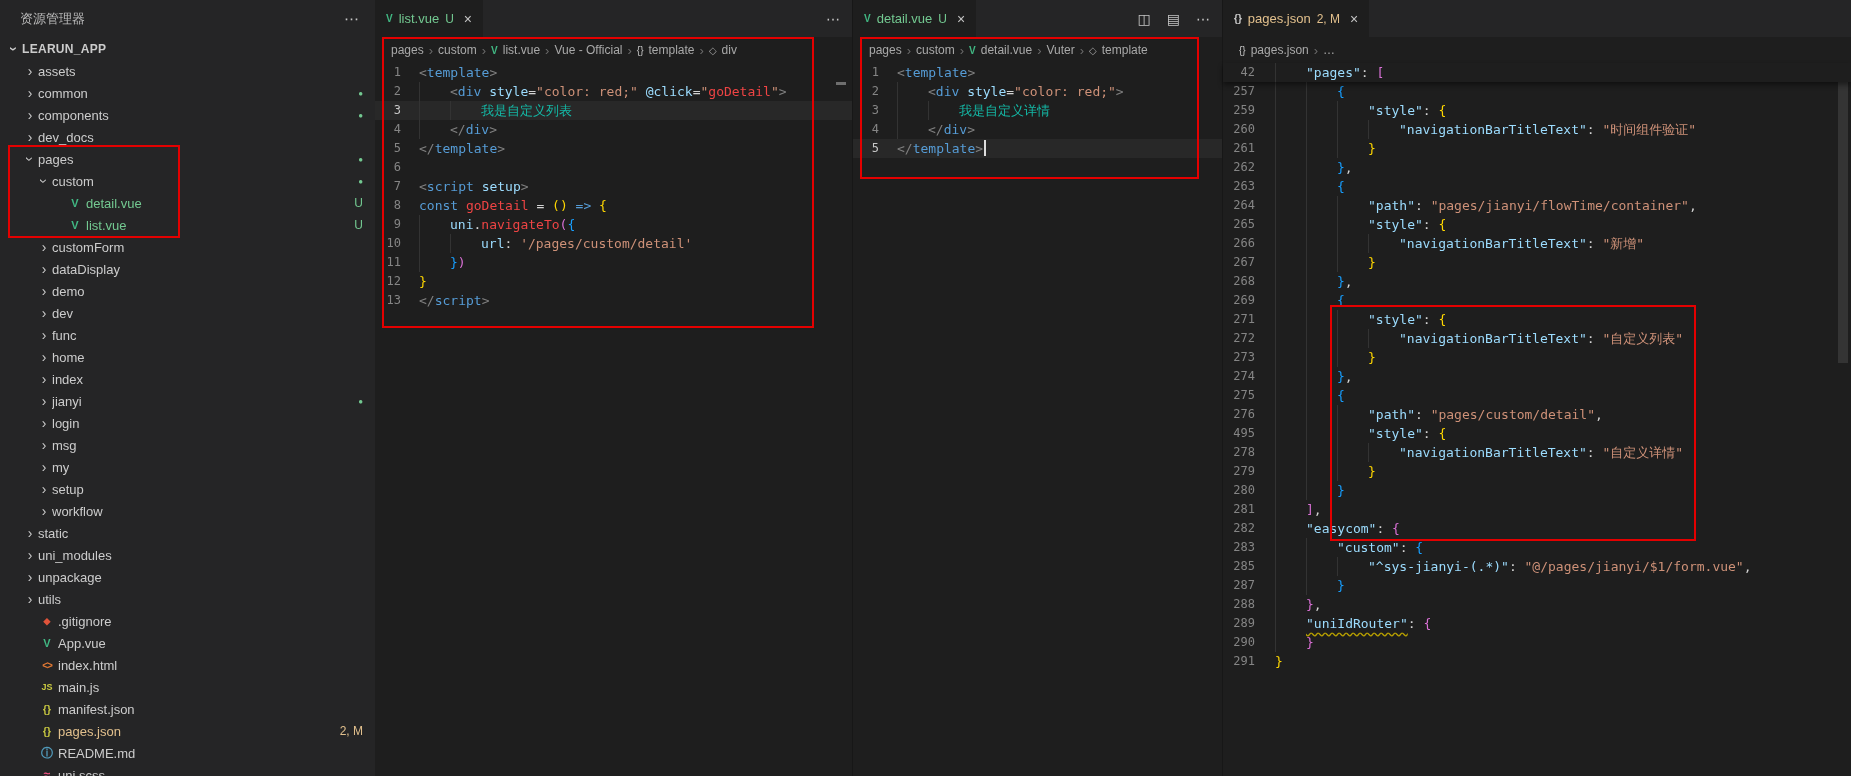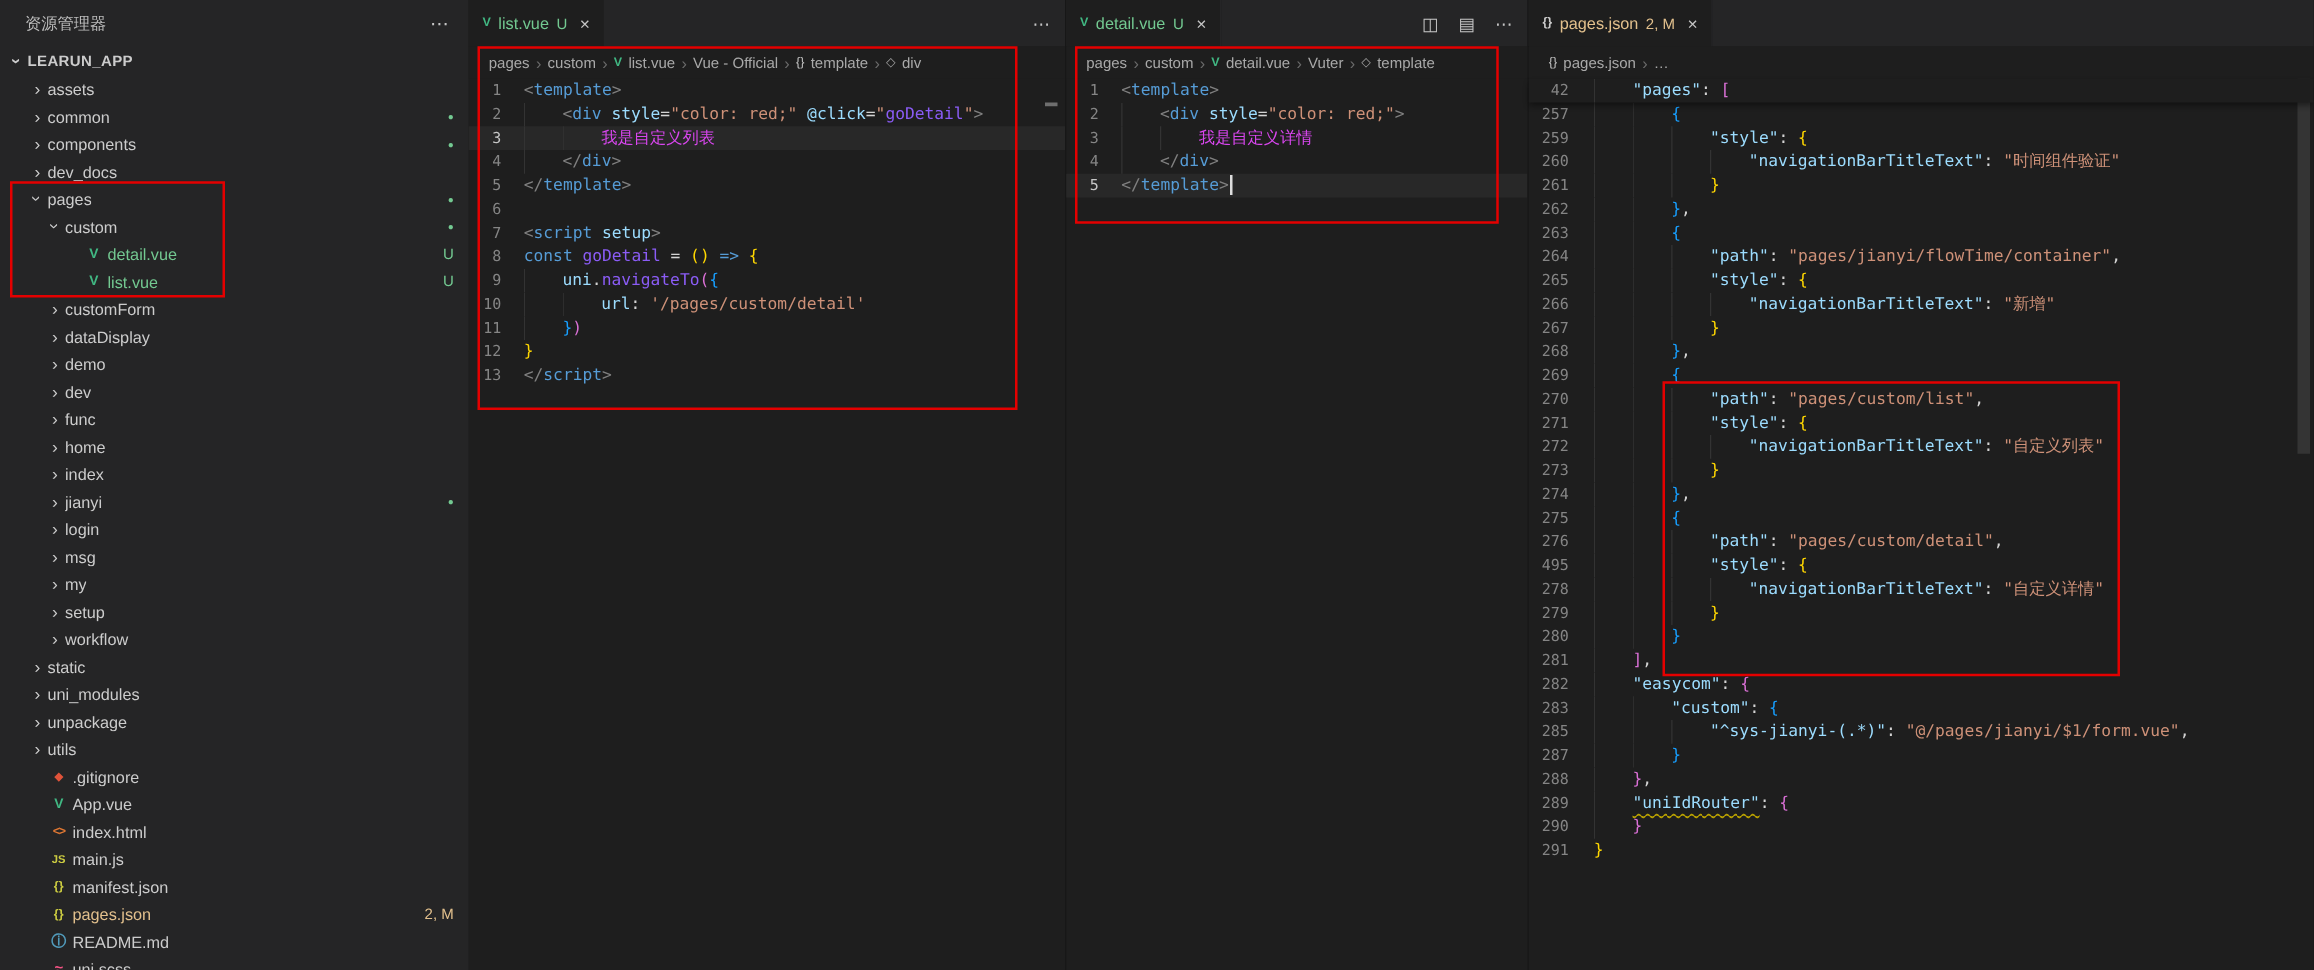--- a/index.html
+++ b/index.html
@@ -60,22 +60,22 @@
   .cl.cur{background:#282828}
   .ln{flex:0 0 44px;text-align:right;padding-right:18px;color:#858585;font-size:12px;user-select:none}
   .pane3 .ln{flex:0 0 52px;padding-right:20px}
   .cl.cur .ln{color:#c6c6c6}
   .lc{white-space:pre}
   .ind{display:inline-block;width:31px;height:19px;vertical-align:top;box-shadow:inset 1px 0 0 #333333}
   .sticky{position:relative;z-index:3;background:#1e1e1e;box-shadow:0 3px 5px rgba(0,0,0,.45)}
   .caret{display:inline-block;width:2px;height:16px;background:#dddddd;vertical-align:text-bottom;margin-left:1px}
 
   .tk-pb{color:#808080}.tk-tag{color:#569cd6}.tk-attr{color:#9cdcfe}
-  .tk-str{color:#ce9178}.tk-kw{color:#569cd6}.tk-fn{color:#8b5cf6}
-  .tk-var{color:#9cdcfe}.tk-txt{color:#d946ef}.tk-op{color:#d4d4d4}
+  .tk-str{color:#ce9178}.tk-kw{color:#569cd6}.tk-fn{color:#ef4444}
+  .tk-var{color:#9cdcfe}.tk-txt{color:#14b8a6}.tk-op{color:#d4d4d4}
   .tk-key{color:#9cdcfe}.tk-p{color:#d4d4d4}
   .tk-b1{color:#ffd700}.tk-b2{color:#da70d6}.tk-b3{color:#179fff}
   .tk-keyw{color:#9cdcfe;text-decoration:underline;text-decoration-style:wavy;text-decoration-color:#b8a000;text-underline-offset:4px}
 
   
   .ovr-dash{position:absolute;left:461px;top:82px;width:10px;height:3px;background:#6e6e6e}
   .scroll-thumb{position:absolute;right:3px;top:63px;width:10px;height:300px;background:rgba(120,120,120,.25)}
 
   
   .rbox{position:absolute;border:2px solid #e40000;z-index:40;pointer-events:none}
@@ -471,24 +471,20 @@
         </div>
         <div class="cl">
           <span class="ln">268</span>
           <span class="lc"><span class="ind"></span><span class="ind"></span><span class="tk-b3">}</span><span class="tk-p">,</span></span>
         </div>
         <div class="cl">
           <span class="ln">269</span>
           <span class="lc"><span class="ind"></span><span class="ind"></span><span class="tk-b3">{</span></span>
         </div>
         <div class="cl">
-          <span class="ln">270</span>
-          <span class="lc"><span class="ind"></span><span class="ind"></span><span class="ind"></span><span class="tk-key">"path"</span><span class="tk-p">: </span><span class="tk-str">"pages/custom/list"</span><span class="tk-p">,</span></span>
-        </div>
-        <div class="cl">
           <span class="ln">271</span>
           <span class="lc"><span class="ind"></span><span class="ind"></span><span class="ind"></span><span class="tk-key">"style"</span><span class="tk-p">: </span><span class="tk-b1">{</span></span>
         </div>
         <div class="cl">
           <span class="ln">272</span>
           <span class="lc"><span class="ind"></span><span class="ind"></span><span class="ind"></span><span class="ind"></span><span class="tk-key">"navigationBarTitleText"</span><span class="tk-p">: </span><span class="tk-str">"自定义列表"</span></span>
         </div>
         <div class="cl">
           <span class="ln">273</span>
           <span class="lc"><span class="ind"></span><span class="ind"></span><span class="ind"></span><span class="tk-b1">}</span></span>

